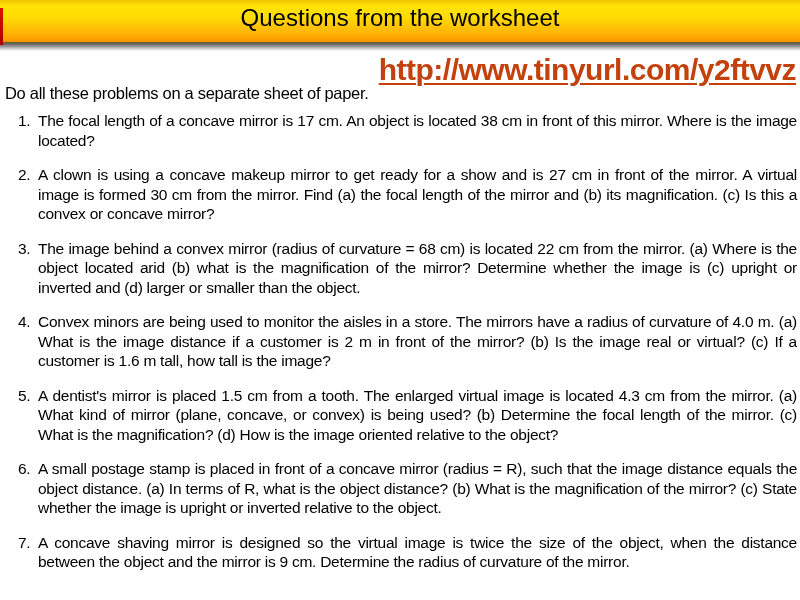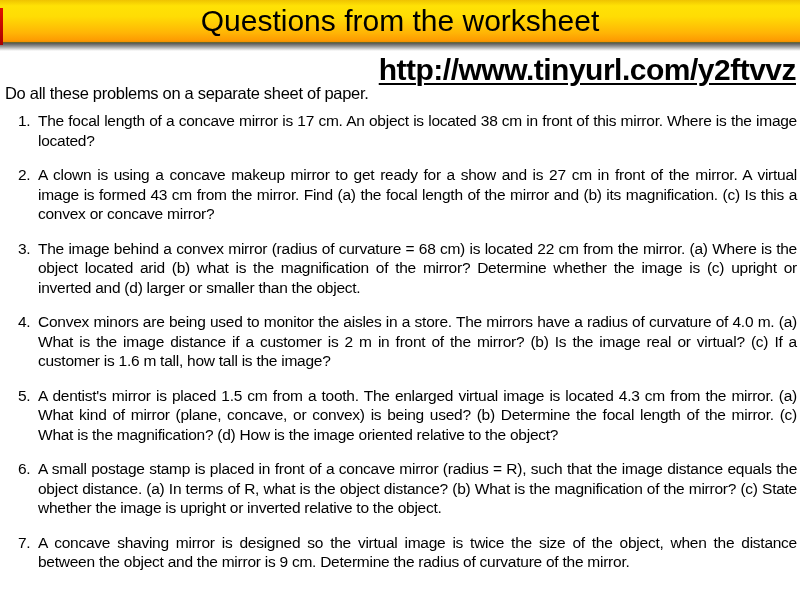--- a/index.html
+++ b/index.html
@@ -23,21 +23,21 @@
     height: 42px;
     background: linear-gradient(180deg,
       #efc301 0%, #ffe205 14%, #ffdc04 40%,
       #ffb505 78%, #fd9b02 96%, #ef8e00 100%);
   }
   .banner-title {
     position: absolute;
     left: 0; right: 0;
     top: 4px;
     text-align: center;
-    font-size: 30px;
+    font-size: 24px;
     font-weight: 500;
     letter-spacing: 0px;
     color: #000000;
   }
   .red-edge {
     position: absolute;
     left: 0;
     top: 8px;
     width: 3px;
     height: 37px;
@@ -51,21 +51,21 @@
   }
 
   
   .url-link {
     position: absolute;
     top: 53px;
     right: 4px;
     font-size: 30px;
     font-weight: bold;
     letter-spacing: -0.5px;
-    color: #000000;
+    color: #c2410c;
     text-decoration: underline;
     text-decoration-thickness: 2px;
     text-underline-offset: 3px;
     cursor: pointer;
   }
 
   
   .content {
     position: absolute;
     top: 83px;
@@ -113,21 +113,21 @@
 <div class="content">
   <p class="intro">Do all these problems on a separate sheet of paper.</p>
 
   <ol class="problems">
     <li class="problem">
       <span class="problem-number">1.</span>
       <span>The focal length of a concave mirror is 17 cm. An object is located 38 cm in front of this mirror. Where is the image located?</span>
     </li>
     <li class="problem">
       <span class="problem-number">2.</span>
-      <span>A clown is using a concave makeup mirror to get ready for a show and is 27 cm in front of the mirror. A virtual image is formed 43 cm from the mirror. Find (a) the focal length of the mirror and (b) its magnification.  (c) Is this a convex or concave mirror?</span>
+      <span>A clown is using a concave makeup mirror to get ready for a show and is 27 cm in front of the mirror. A virtual image is formed 30 cm from the mirror. Find (a) the focal length of the mirror and (b) its magnification.  (c) Is this a convex or concave mirror?</span>
     </li>
     <li class="problem">
       <span class="problem-number">3.</span>
       <span>The image behind a convex mirror (radius of curvature = 68 cm) is located 22 cm from the mirror. (a) Where is the object located arid (b) what is the magnification of the mirror? Determine whether the image is (c) upright or inverted and (d) larger or smaller than the object.</span>
     </li>
     <li class="problem">
       <span class="problem-number">4.</span>
       <span>Convex minors are being used to monitor the aisles in a store. The mirrors have a radius of curvature of 4.0 m. (a) What is the image distance if a customer is 2 m in front of the mirror? (b) Is the image real or virtual? (c) If a customer is 1.6 m tall, how tall is the image?</span>
     </li>
     <li class="problem">

